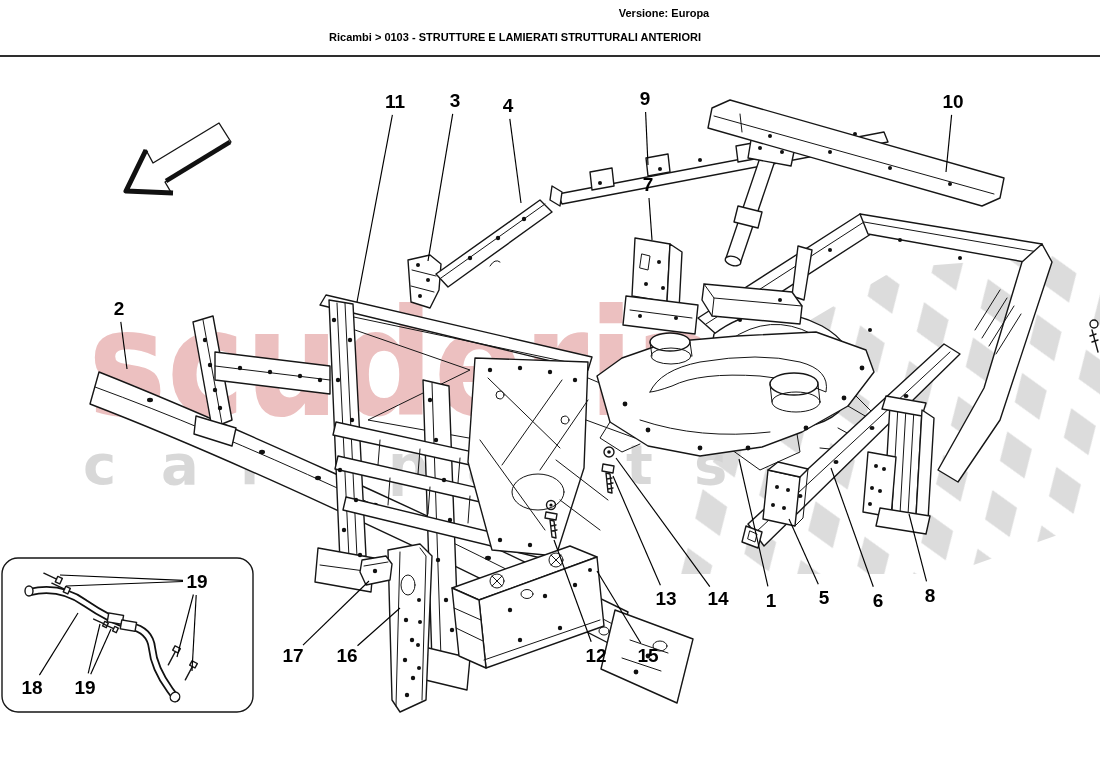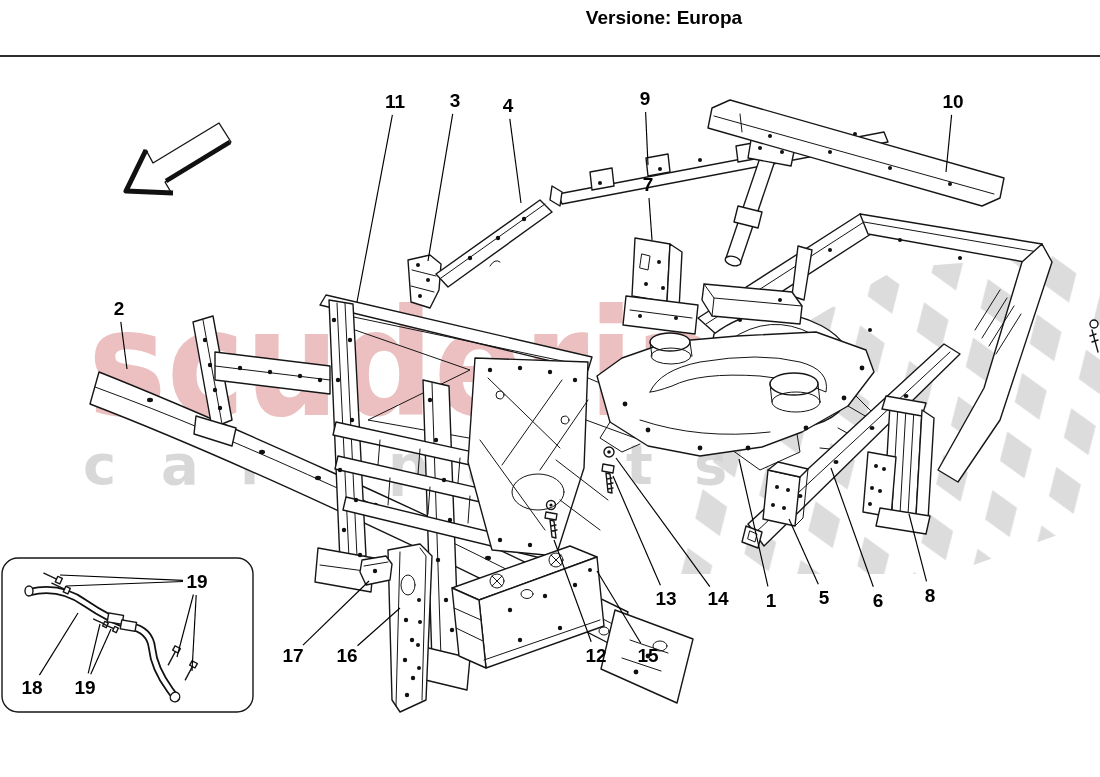--- a/index.html
+++ b/index.html
@@ -1,39 +1,40 @@
 <!DOCTYPE html>
 <html><head>
 <meta charset="utf-8">
 <style>
   html,body{margin:0;padding:0;background:#ffffff;}
   #page{position:relative;width:1100px;height:777px;background:#fff;overflow:hidden;
         font-family:"Liberation Sans",sans-serif;}
   .hdr{position:absolute;transform:translateX(-50%);white-space:nowrap;
-       font-weight:bold;font-size:19px;color:#000;letter-spacing:0;}
+       font-weight:bold;font-size:11px;color:#000;letter-spacing:0;}
   #version-line{top:7px;left:664px;}
   #breadcrumb-line{top:31px;left:515px;}
   #header-rule{position:absolute;top:55px;left:0;width:1100px;height:2px;background:#2e2e2e;}
   svg{position:absolute;top:0;left:0;}
   .ln{stroke:#161616;stroke-width:1.4;fill:none;stroke-linejoin:round;stroke-linecap:round;}
   .w{fill:#ffffff;}
   .thin{stroke-width:1;}
   .d{fill:#111;stroke:none;}
   .callout{font-family:"Liberation Sans",sans-serif;font-weight:bold;font-size:19px;
            fill:#000;text-anchor:middle;}
   .leader{stroke:#000;stroke-width:1.15;fill:none;}
   #red-wm{font-family:"DejaVu Sans",sans-serif;font-weight:bold;opacity:.34;}
   #gray-wm{font-family:"DejaVu Sans",sans-serif;font-weight:bold;opacity:.85;}
 </style>
 </head>
 <body>
 
 <div id="page">
 
   <div id="version-line" class="hdr">Versione: Europa</div>
+  <div id="breadcrumb-line" class="hdr">Ricambi &gt; 0103 - STRUTTURE E LAMIERATI STRUTTURALI ANTERIORI</div>
   <div id="header-rule"></div>
 
   <svg width="1100" height="777" viewBox="0 0 1100 777">
     <defs>
       <pattern id="chk" width="68" height="100" patternUnits="userSpaceOnUse" patternTransform="rotate(-20)">
         <polygon points="17,0 34,25 17,50 0,25" fill="#dcdcdc"></polygon>
         <polygon points="51,50 68,75 51,100 34,75" fill="#dcdcdc"></polygon>
       </pattern>
     </defs>
 

